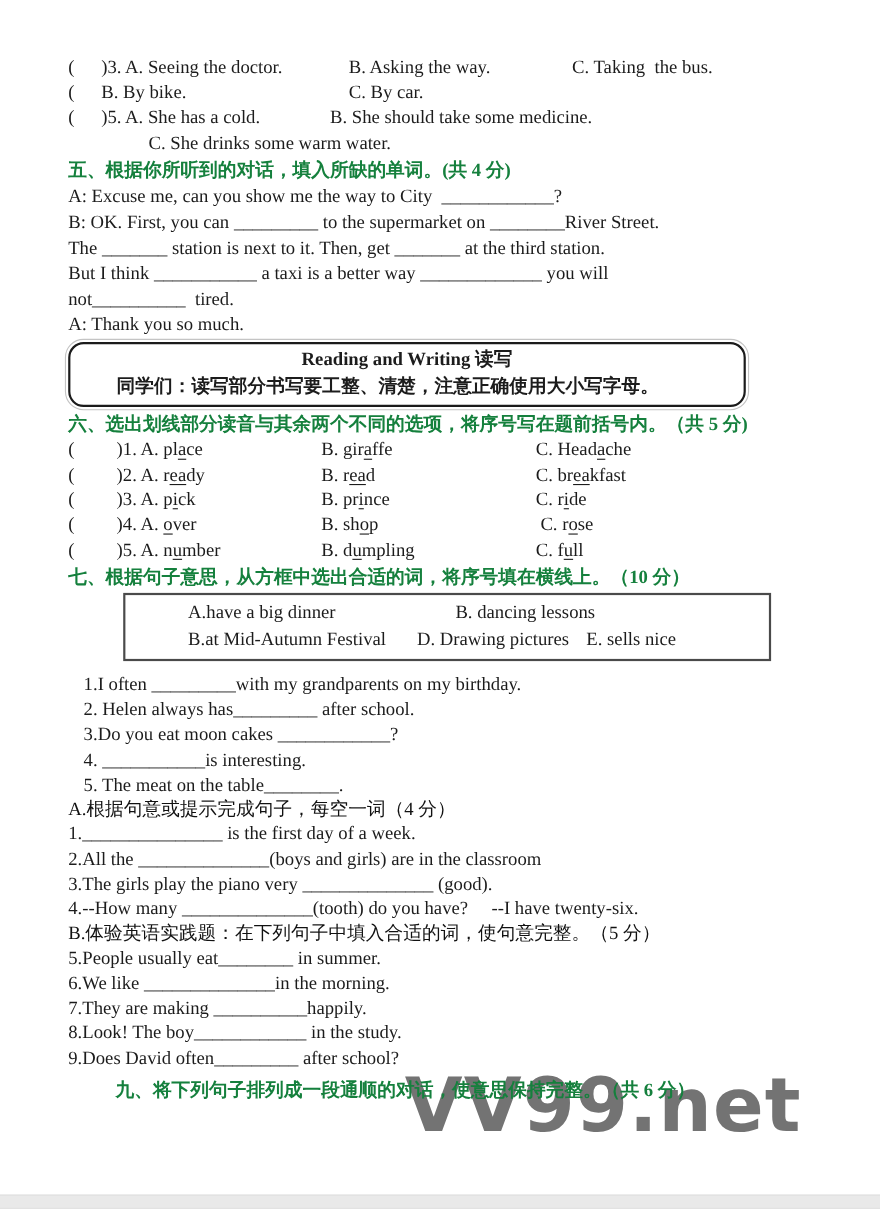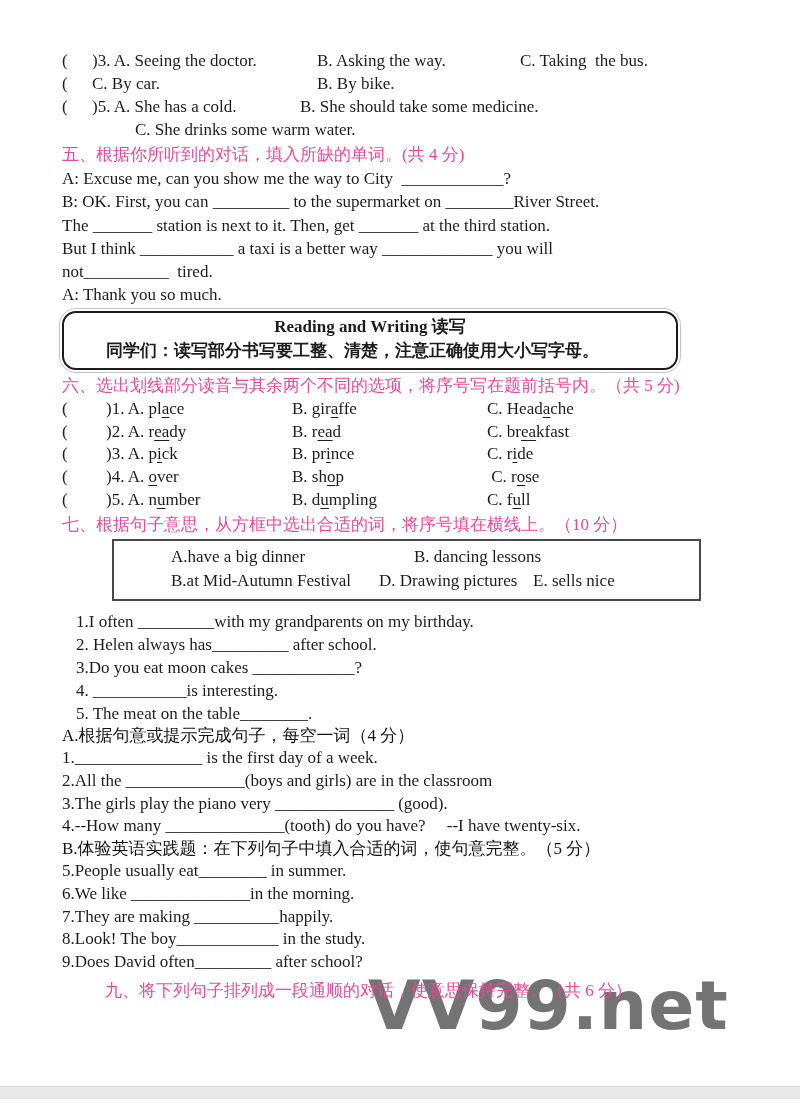--- a/index.html
+++ b/index.html
@@ -14,21 +14,21 @@
     font-size:68px;color:#737373;letter-spacing:1px;z-index:0;
   }
   .content{
     position:relative;z-index:1;
     padding:49px 40px 0 62px;font-size:17px;line-height:23px;
   }
   .line{white-space:pre-wrap;}
   .row-listen{display:grid;grid-template-columns:30px 225px 203px 1fr;white-space:pre-wrap;}
   .row-listen3{display:grid;grid-template-columns:30px 208px 1fr;white-space:pre-wrap;}
   .overflow-line{padding-left:73px;white-space:pre-wrap;}
-  .sec-head{font-weight:normal;color:#ec4899;line-height:24px;white-space:pre-wrap;}
+  .sec-head{font-weight:bold;color:#15803d;line-height:24px;white-space:pre-wrap;}
   .s5-head{margin-top:2px;}
   .dlg .line{line-height:23.3px;}
   .rw-box{
     margin:4px 2px 4px 0;width:612px;border:2px solid #1b1b1b;border-radius:14px;
     outline:1px solid #c4c4c4;outline-offset:2px;padding:2px 0 5px 0;
   }
   .rw-title{font-weight:bold;text-align:center;line-height:24px;white-space:pre-wrap;}
   .rw-note{font-weight:bold;padding-left:42px;line-height:24px;white-space:pre-wrap;}
   .s6-head{margin-top:0;}
   .r6{display:grid;grid-template-columns:44px 186px 195px 1fr;line-height:22.8px;white-space:pre-wrap;}
@@ -61,22 +61,22 @@
   <div class="content">
 
     <div class="row-listen">
       <span>(</span>
       <span>)3. A. Seeing the doctor.</span>
       <span>B. Asking the way.</span>
       <span>C. Taking  the bus.</span>
     </div>
     <div class="row-listen">
       <span>(</span>
+      <span>B. By bike.</span>
       <span>C. By car.</span>
-      <span>B. By bike.</span>
     </div>
     <div class="row-listen3">
       <span>(</span>
       <span>)5. A. She has a cold.</span>
       <span>B. She should take some medicine.</span>
     </div>
     <div class="overflow-line">C. She drinks some warm water.</div>
 
     <div class="sec-head s5-head">五、根据你所听到的对话，填入所缺的单词。(共 4 分)</div>
     <div class="dlg">

